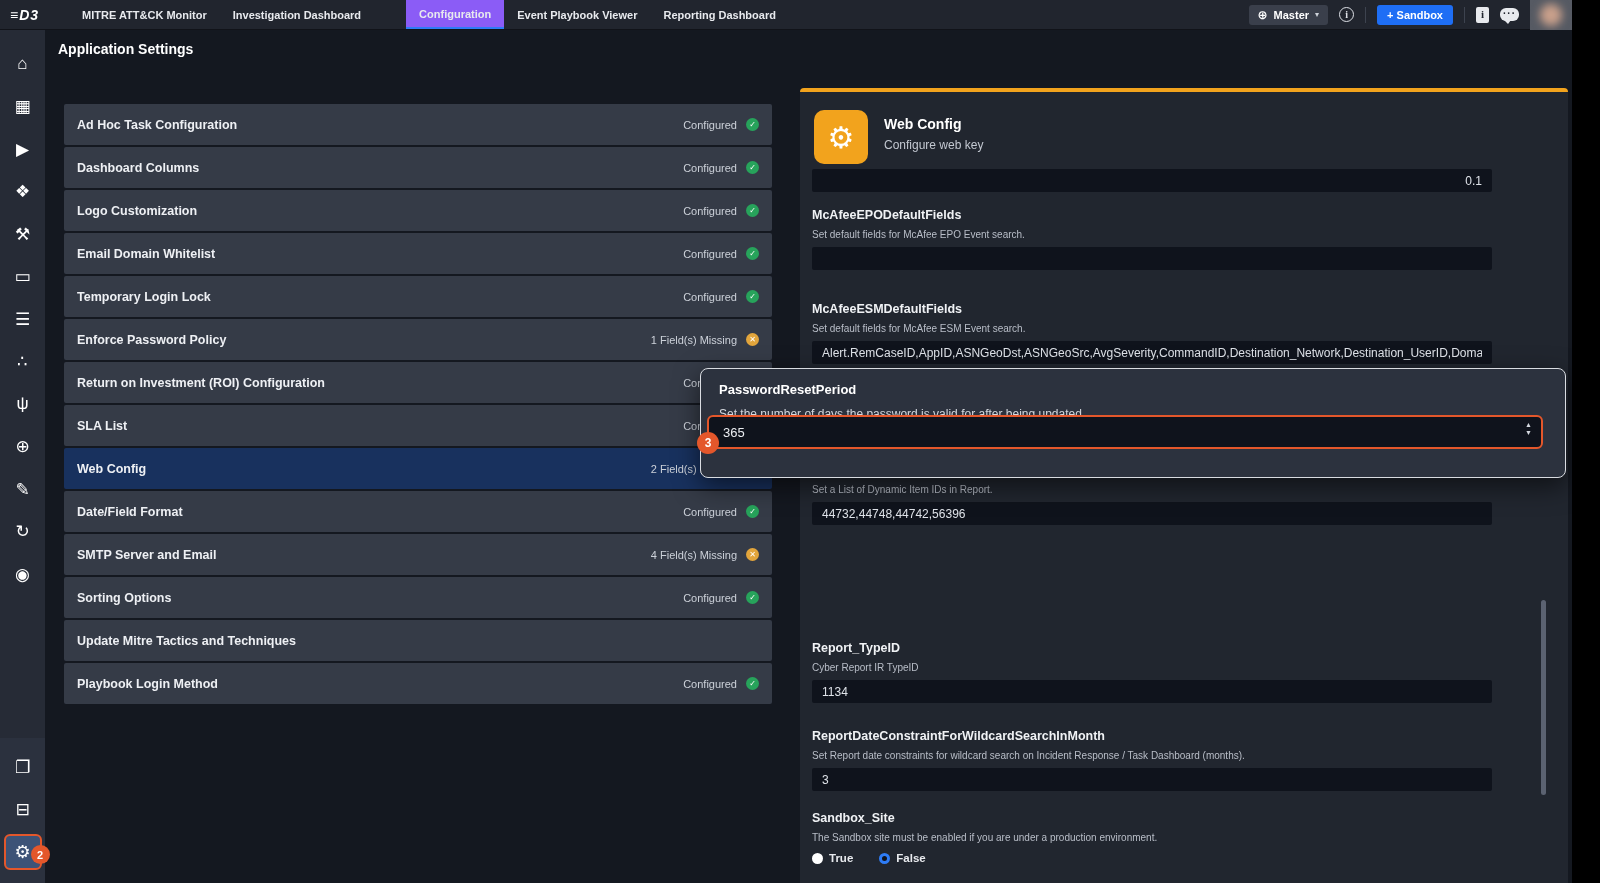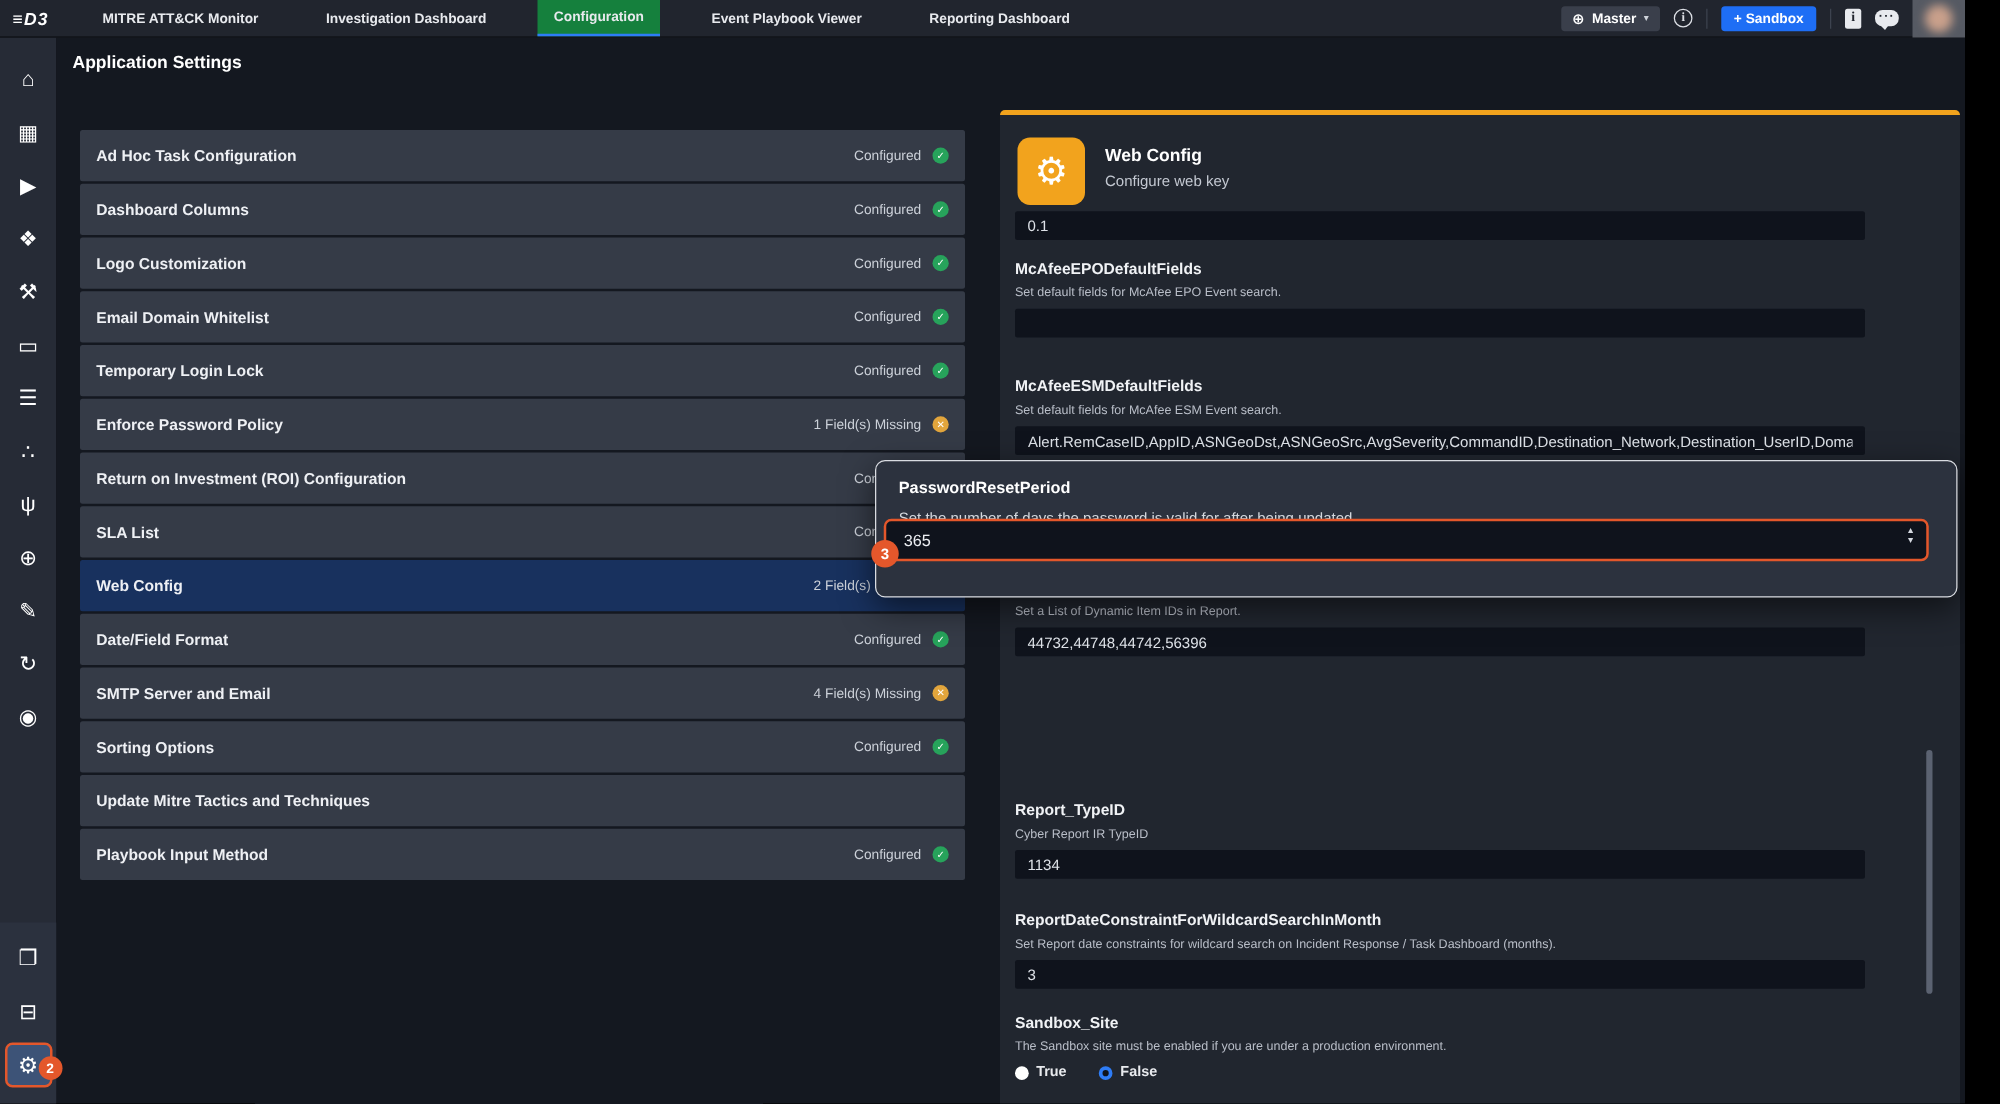--- a/index.html
+++ b/index.html
@@ -10,24 +10,24 @@
     -webkit-font-smoothing:antialiased;
   }
   
   .topnav {
     position:absolute; left:0; top:0; width:1572px; height:30px;
     background:#21252e; display:flex; align-items:stretch; z-index:6;
     border-bottom:1px solid #111319;
   }
   .logo { color:#fff; font-weight:bold; font-size:14px; letter-spacing:1px;
     align-self:center; margin:0 0 0 10px;font-style:italic; }
-  .nav-items { display:flex; margin-left:30px;gap:28px; }
+  .nav-items { display:flex; margin-left:30px; }
   .nav-item { padding:0 13px; display:flex; align-items:center; font-size:11px;
     font-weight:bold; color:#e8eaee; cursor:pointer; white-space:nowrap; }
-  .nav-item.active { background:#15803d; border-bottom:2px solid #2e7cf6; }
+  .nav-item.active { background:#8b5cf6; border-bottom:2px solid #2e7cf6;margin-left:32px; }
   .nav-right { margin-left:auto; display:flex; align-items:center; gap:11px; }
   .master-pill { height:20px; background:#3a3f4b; border-radius:3px; display:flex;
     align-items:center; gap:6px; padding:0 9px; color:#fff; font-size:11px; font-weight:bold; }
   .globe-g { font-size:12px; color:#fff; line-height:1; }
   .caret { font-size:8px; color:#cfd3da; }
   .info-circle { width:15px; height:15px; border:1.5px solid #dde0e6; border-radius:50%;
     color:#dde0e6; font-size:10px; font-weight:bold; display:flex; align-items:center;
     justify-content:center; font-family:"Liberation Serif",serif; }
   .vsep { width:1px; height:16px; background:#3d434f; }
   .incident-btn { height:20px; background:#1e6ef5; border:0; border-radius:3px; color:#fff;
@@ -228,35 +228,35 @@
       <div class="row">
         <span class="rl">Sorting Options</span>
         <span class="rs">Configured</span>
         <span class="ric ok">✓</span>
       </div>
       <div class="row">
         <span class="rl">Update Mitre Tactics and Techniques</span>
         <span class="rs"></span>
       </div>
       <div class="row">
-        <span class="rl">Playbook Input Method</span>
+        <span class="rl">Playbook Login Method</span>
         <span class="rs">Configured</span>
         <span class="ric ok">✓</span>
       </div>
     </section>
 
     <section class="panel">
       <div class="panel-gear">
         <span>⚙</span>
       </div>
       <div class="panel-title">Web Config</div>
       <div class="panel-sub">Configure web key</div>
 
       <div class="fld" style="top:77px">
-        <input class="f-input" style="margin-top: 0px;" value="0.1">
+        <input class="f-input" style="margin-top: 0px; text-align: right;" value="0.1">
       </div>
 
       <div class="fld" style="top:116px">
         <div class="f-label">McAfeeEPODefaultFields</div>
         <div class="f-desc">Set default fields for McAfee EPO Event search.</div>
         <input class="f-input" value="" style="">
       </div>
 
       <div class="fld" style="top:210px">
         <div class="f-label">McAfeeESMDefaultFields</div>

